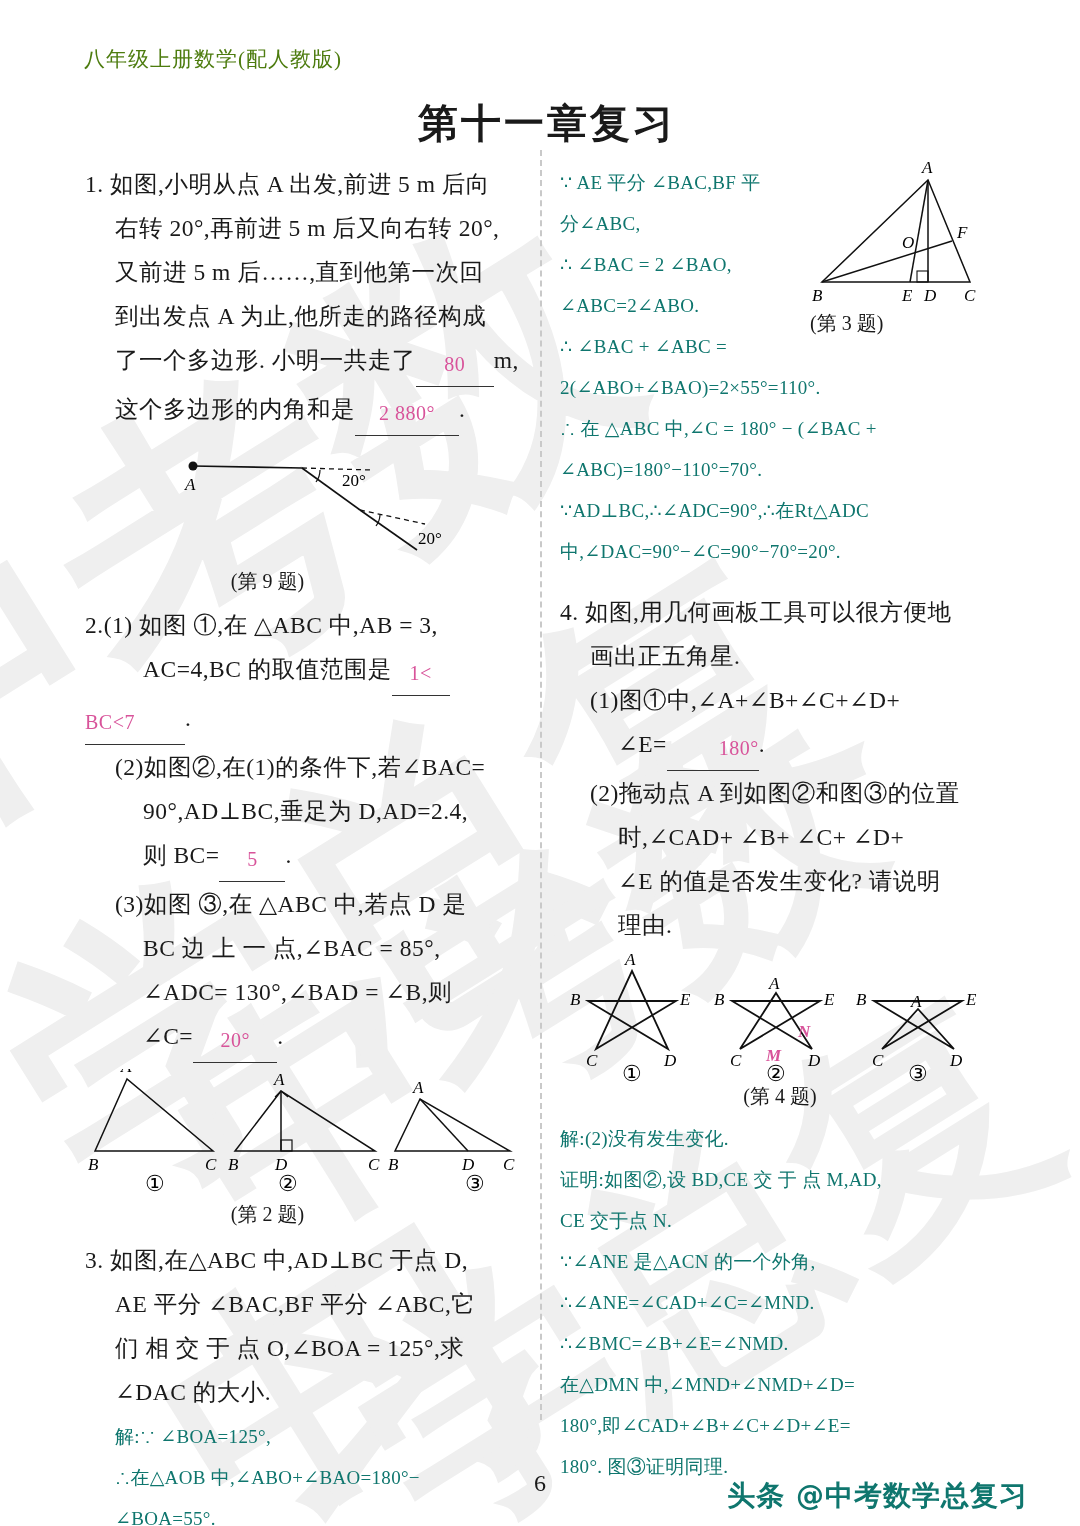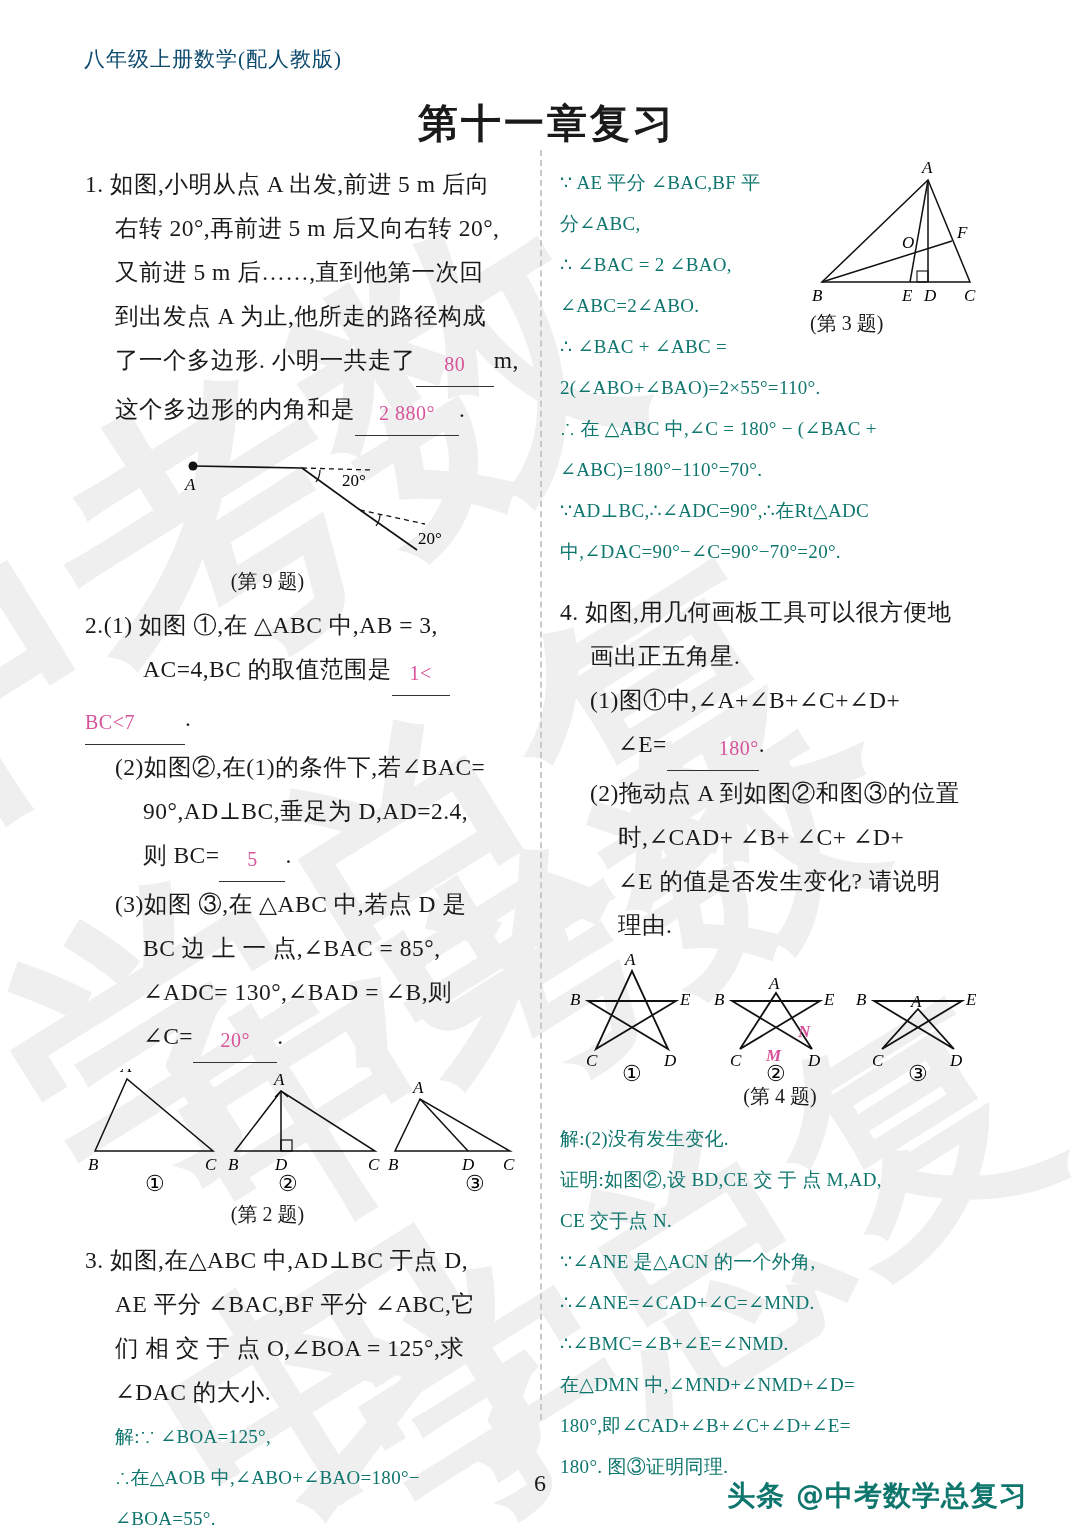--- a/index.html
+++ b/index.html
@@ -14,21 +14,21 @@
   .page{position:relative;width:1080px;height:1526px;}
 
   
   .wm{position:absolute;color:#efefef;font-weight:700;user-select:none;
       font-family:"Liberation Sans","DejaVu Sans",sans-serif;pointer-events:none;}
   .wm1{left:-40px;top:215px;font-size:300px;transform:rotate(-32deg);}
   .wm2{left:330px;top:760px;font-size:250px;transform:rotate(-32deg);}
   .wm3{left:700px;top:1040px;font-size:250px;transform:rotate(-32deg);}
 
   
-  .hdr{position:absolute;left:84px;top:45px;font-size:21px;letter-spacing:1px;color:#0c4a6e;}
+  .hdr{position:absolute;left:84px;top:45px;font-size:21px;letter-spacing:1px;color:#4d7c0f;}
   .title{position:absolute;left:0;right:0;top:96px;text-align:center;
          font-size:40px;font-weight:700;letter-spacing:3px;
          font-family:"DejaVu Serif","Liberation Serif",serif;padding-left:14px;}
 
   
   .colL{position:absolute;left:85px;top:162px;width:445px;}
   .colR{position:absolute;left:560px;top:162px;width:450px;}
   .divider{position:absolute;left:540px;top:150px;width:0;height:1270px;
            border-left:2px dashed #c9c9c9;}
 

